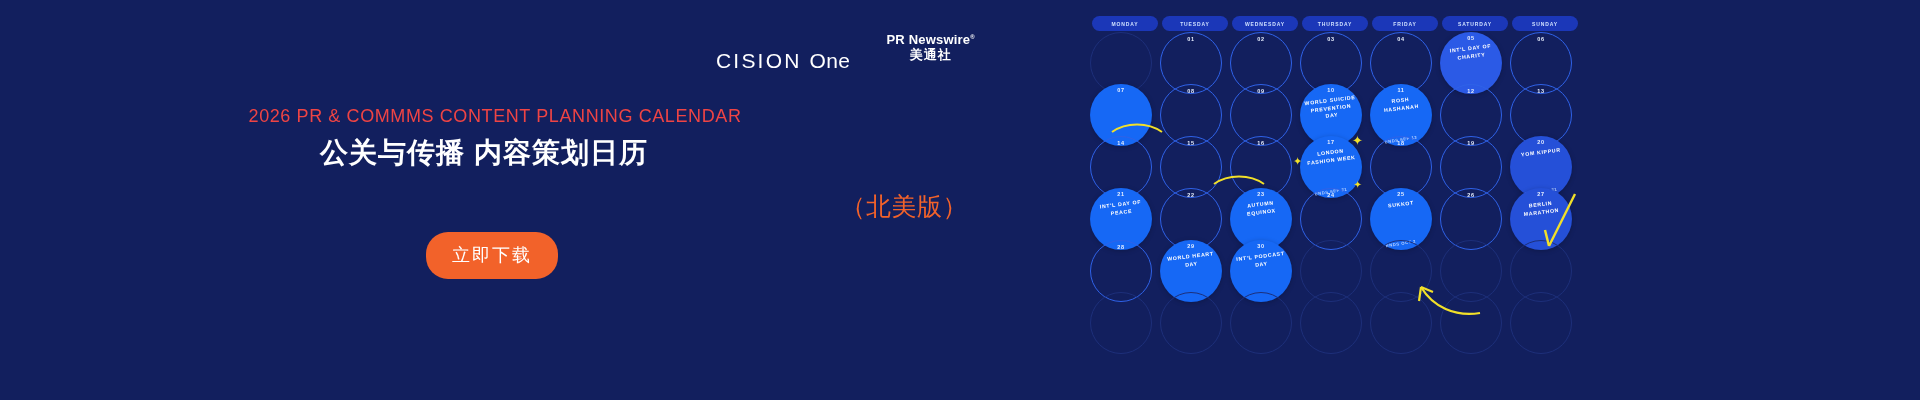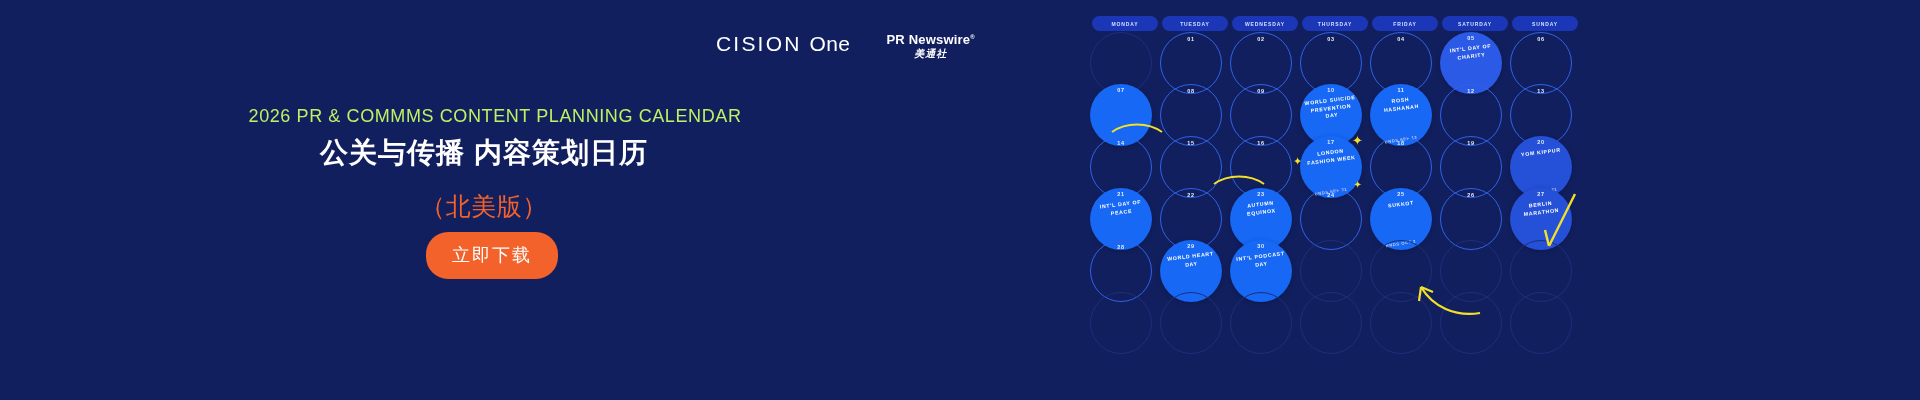--- a/index.html
+++ b/index.html
@@ -177,55 +177,55 @@
     font-size: 21px;
     font-weight: normal;
     letter-spacing: 2.2px;
     color: #ffffff;
   }
   .cision-one {
     font-size: 21px;
     font-weight: 400;
     letter-spacing: 0.4px;
     color: #ffffff;
+    margin-top: 17px;
   }
 
   .prn-logo {
     display: flex;
     flex-direction: column;
     align-items: center;
     line-height: 1.15;
     padding-top: 1px;
   }
   .prn-top {
     font-size: 13px;
     font-weight: bold;
     color: #ffffff;
     letter-spacing: 0.2px;
     white-space: nowrap;
   }
   .prn-reg { font-size: 6px; vertical-align: super; }
   .prn-cn {
-    font-size: 10px;
+    font-size: 13px;
     font-weight: bold;
     color: #ffffff;
     letter-spacing: 1px;
-    font-style: italic;
   }
 
   .eyebrow {
     position: absolute;
     top: 106px;
     left: 0;
     width: 1112px;
     text-align: center;
     padding-right: 122px;
     font-size: 18px;
     letter-spacing: 0.6px;
-    color: #bef264;
+    color: #ef4444;
     font-weight: 400;
     white-space: nowrap;
   }
 
   .headline {
     position: absolute;
     top: 134px;
     left: 0;
     width: 1090px;
     text-align: center;
@@ -235,21 +235,21 @@
     color: #ffffff;
     letter-spacing: 1px;
     white-space: nowrap;
   }
 
   .subhead {
     position: absolute;
     top: 190px;
     left: 0;
     width: 1090px;
-    text-align: center;
+    text-align: right;
     padding-right: 122px;
     font-size: 25px;
     color: #f2622a;
     letter-spacing: 0.5px;
     white-space: nowrap;
   }
 
   .cta-wrap {
     position: absolute;
     top: 232px;

